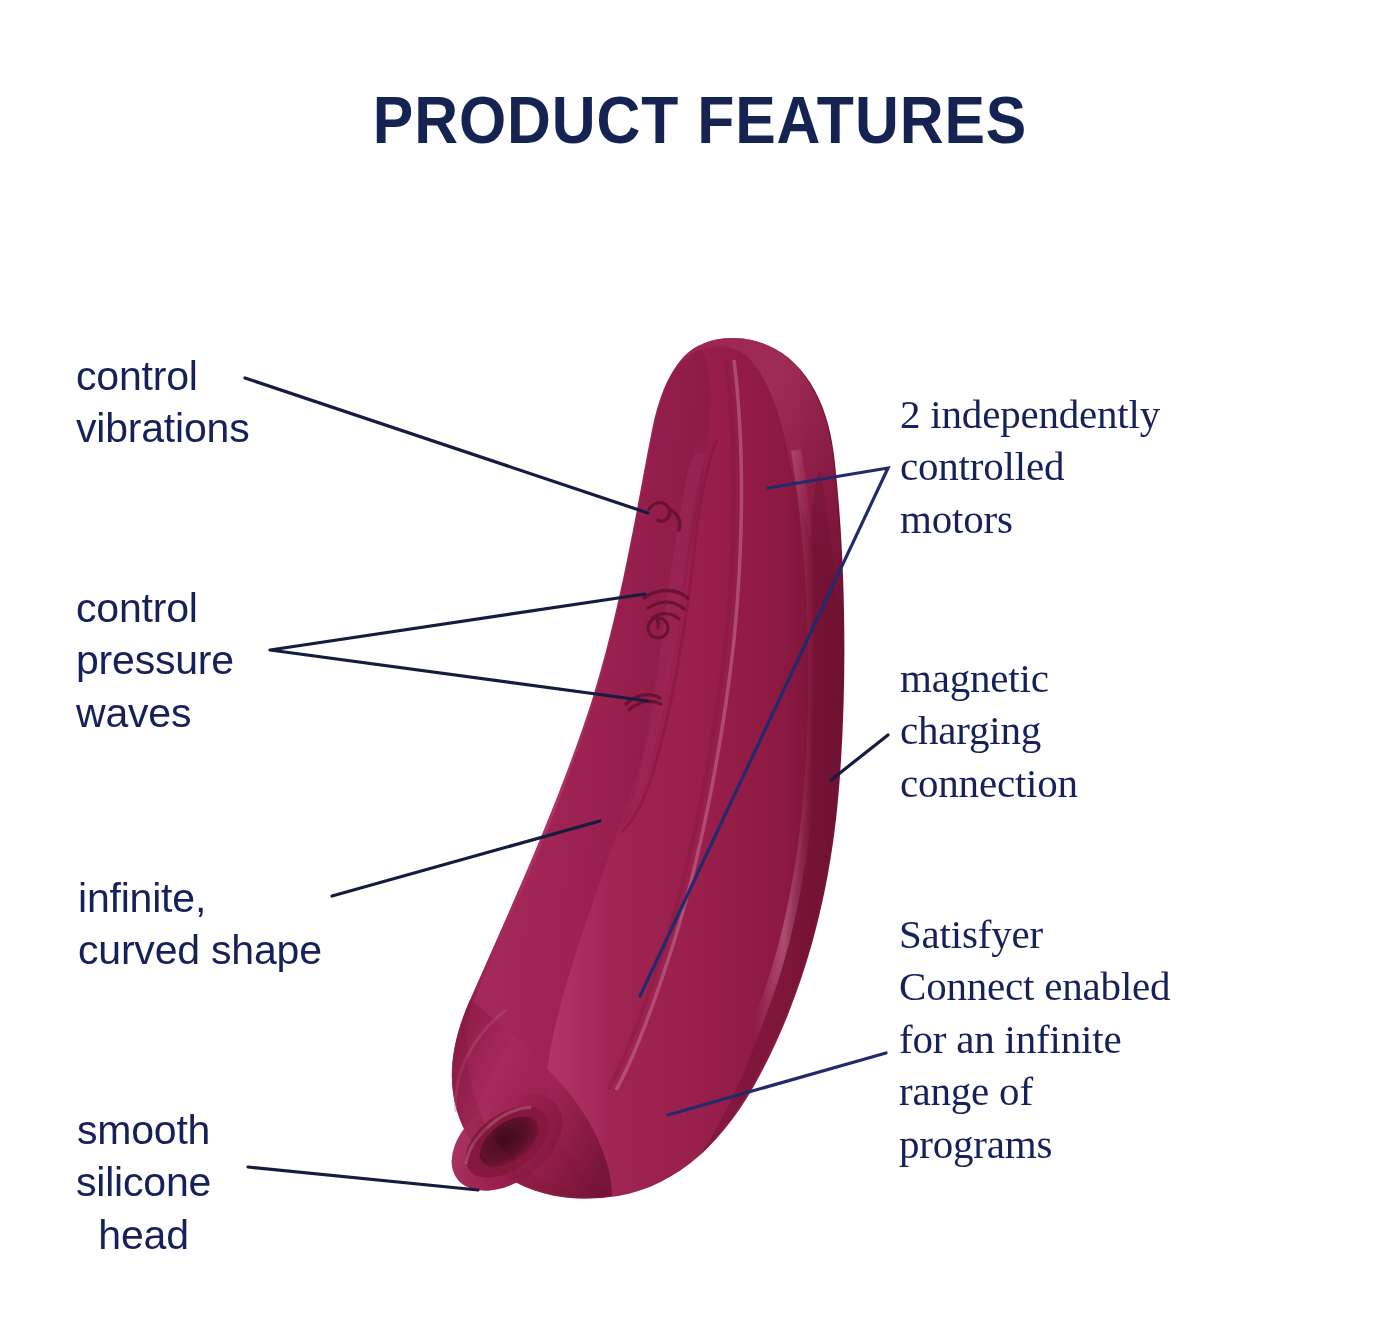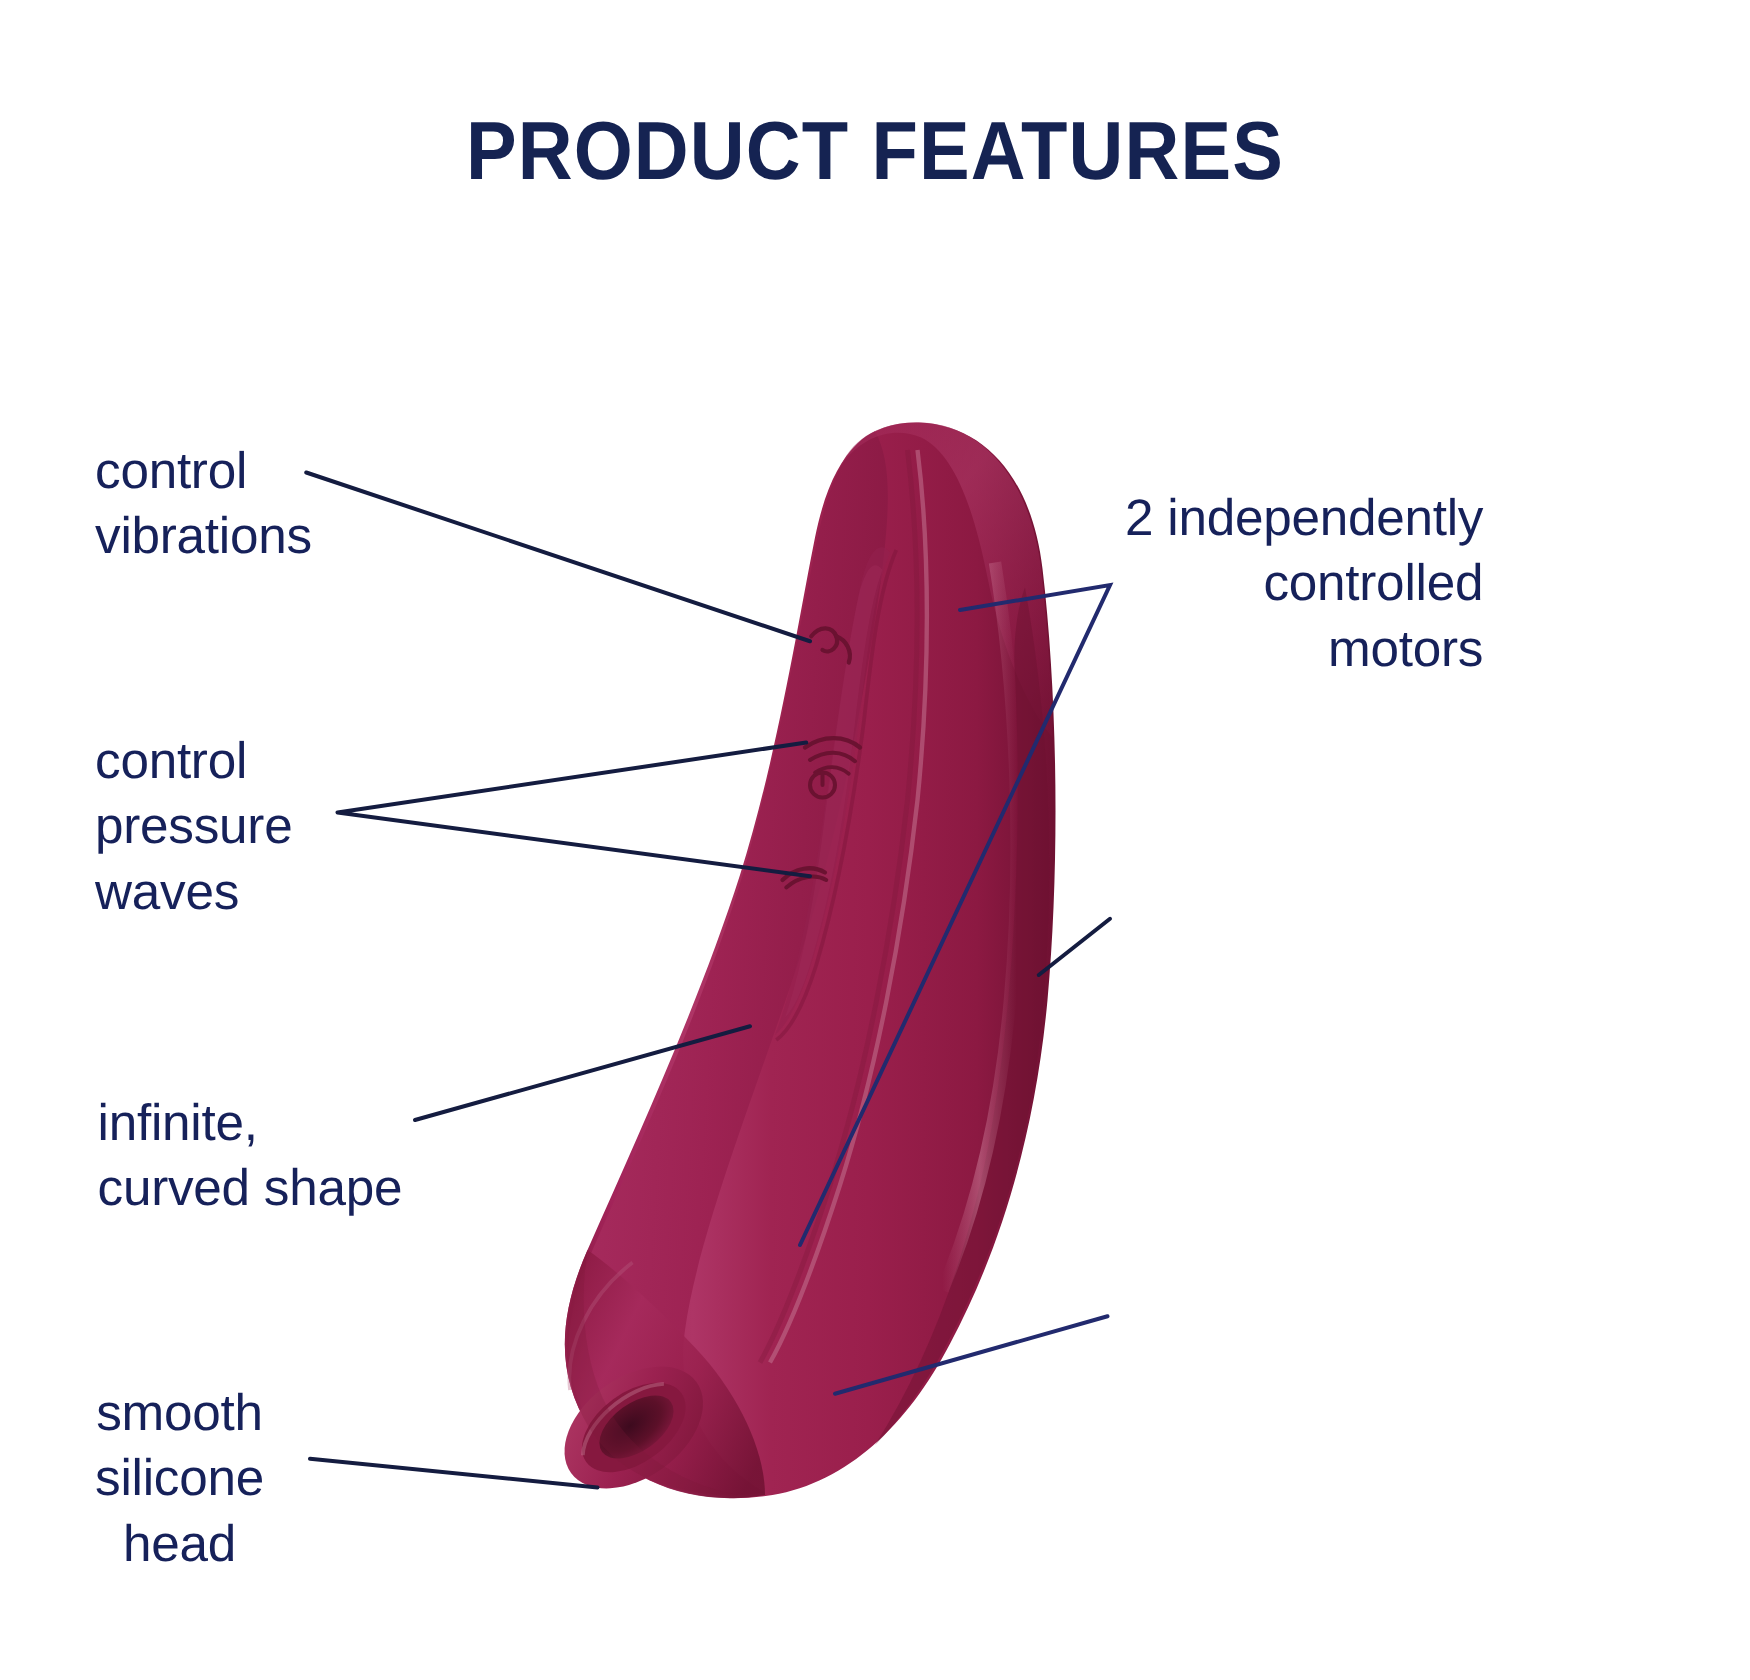--- a/index.html
+++ b/index.html
@@ -40,21 +40,21 @@
     position: absolute;
     color: #16215a;
     font-family: "Liberation Sans", sans-serif;
     font-weight: 400;
     font-size: 41px;
     line-height: 1.28;
     letter-spacing: -0.2px;
     white-space: pre-line;
   }
   .label.left  { text-align: left; margin-top: 20px; }
-  .label.right { text-align: right; }
+  .label.right { text-align: left; font-family: Liberation Serif, serif; }
 
   #label-control-vibrations   { left: 76px;  top: 330px; }
   #label-control-pressure     { left: 76px;  top: 562px; }
   #label-ergonomic            { left: 78px;  top: 852px; }
   #label-smooth-head          { left: 76px;  top: 1084px; text-align: center; }
   #label-motors               { left: 900px; top: 388px; }
   #label-magnetic             { left: 900px; top: 652px; }
   #label-connect              { left: 899px; top: 908px; }
 
   
@@ -286,15 +286,23 @@
 curved shape</div>
 
   <div class="label left" id="label-smooth-head">smooth
 silicone
 head</div>
 
   <div class="label right" id="label-motors">2 independently
 controlled
 motors</div>
 
-
+  <div class="label right" id="label-magnetic">magnetic
+charging
+connection</div>
+
+  <div class="label right" id="label-connect">Satisfyer
+Connect enabled
+for an infinite
+range of
+programs</div>
 
 </div>
 
 </body></html>

